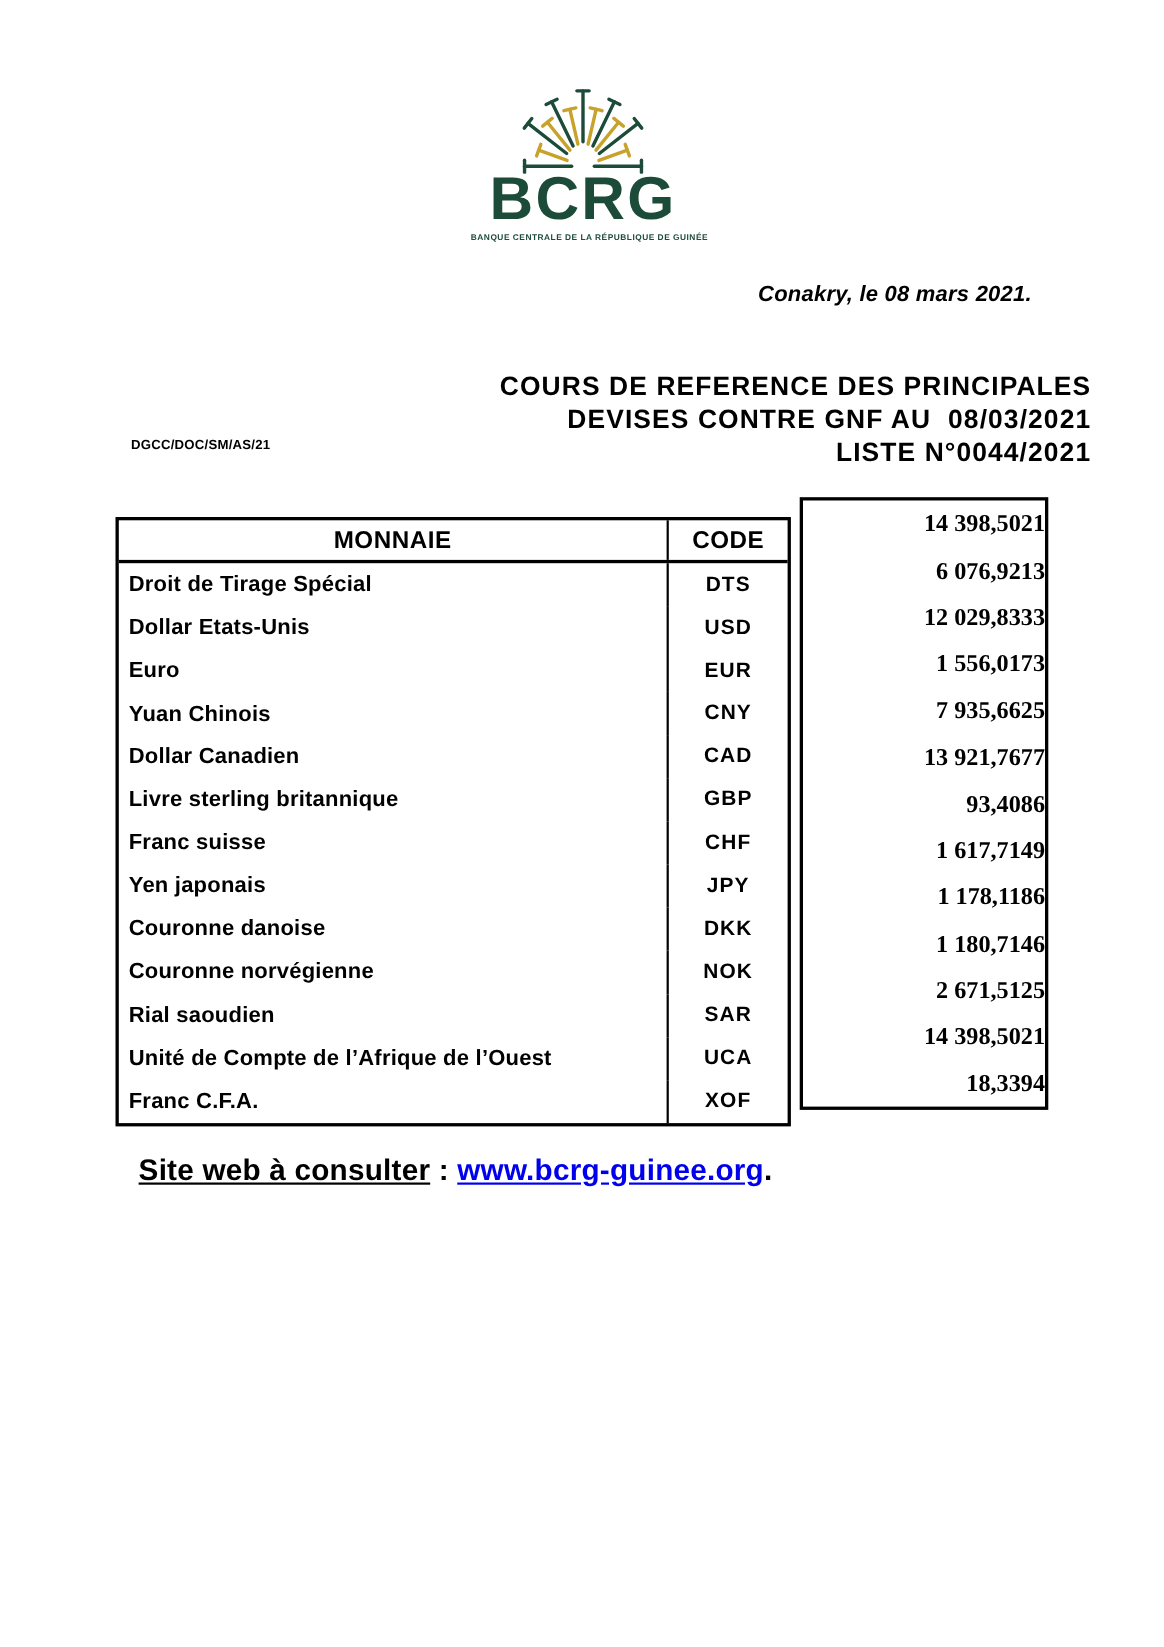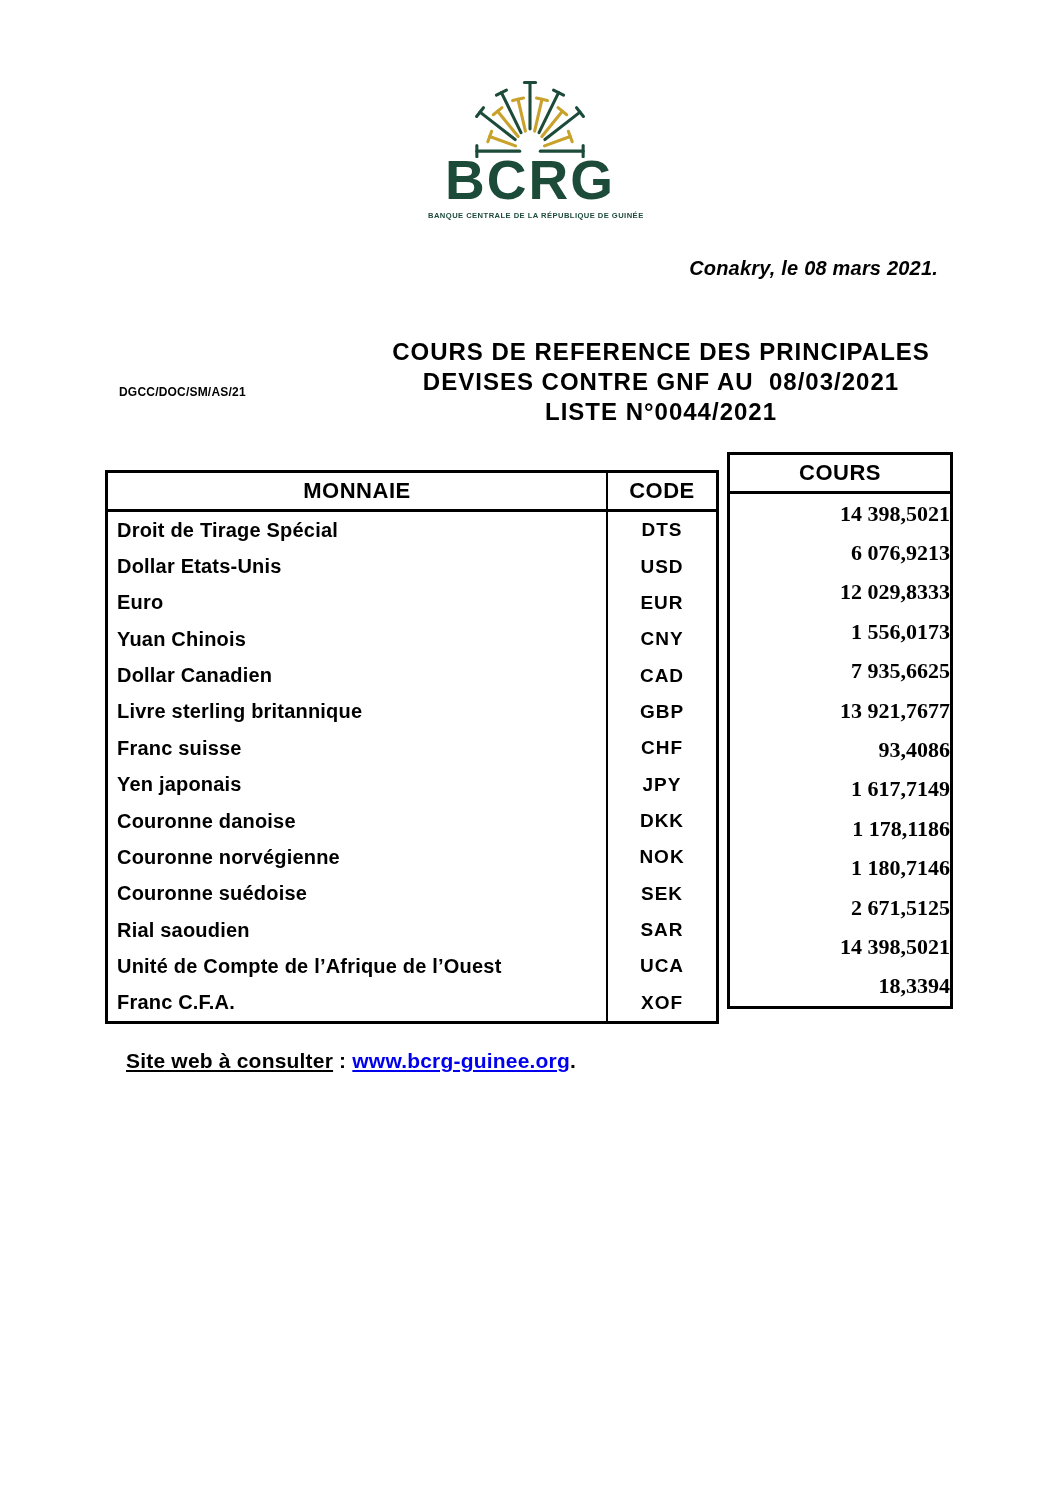--- a/index.html
+++ b/index.html
@@ -17,25 +17,25 @@
   .logo-subtitle{
     font-weight:bold;font-size:7.6px;letter-spacing:0.45px;white-space:nowrap;
     margin-top:5px;
   }
   
   .date-line{
     position:absolute;top:257px;right:120px;
     font-size:20px;font-weight:bold;font-style:italic;letter-spacing:0.2px;
   }
   .ref-code{
-    position:absolute;left:119px;top:385px;
+    position:absolute;left:119px;top:397px;
     font-size:12px;font-weight:bold;letter-spacing:0.2px;
   }
   .title-block{
-    position:absolute;left:330px;top:337px;width:662px;text-align:center;
+    position:absolute;left:330px;top:337px;width:662px;text-align:right;
     font-size:24px;font-weight:bold;line-height:30px;letter-spacing:1px;
   }
   .title-line{white-space:pre-wrap;}
   
   .tbl-left{
     position:absolute;left:105px;top:470px;width:614px;height:554px;
     border:3px solid #000;box-sizing:border-box;display:flex;flex-direction:column;
   }
   .tbl-right{
     position:absolute;left:727px;top:452px;width:226px;height:557px;
@@ -64,21 +64,21 @@
     font-size:19px;font-weight:bold;letter-spacing:1px;
   }
   .cell-cours{
     flex:1;display:flex;align-items:center;justify-content:flex-end;
     padding-right:0;font-family:"Liberation Serif",serif;
     font-size:22px;font-weight:bold;
   }
   
   .footer{
     position:absolute;left:126px;top:1049px;
-    font-size:21px;font-weight:bold;letter-spacing:0.2px;
+    font-size:27px;font-weight:bold;letter-spacing:0.2px;
   }
   .footer .label{text-decoration:underline;}
   .footer .sep{white-space:pre;}
   .footer a{color:#0000ee;text-decoration:underline;cursor:pointer;}
 </style>
 </head>
 <body>
 
 <div class="page">
 
@@ -174,46 +174,39 @@
   <div class="tbl-row">
     <div class="cell-monnaie">Couronne danoise</div>
     <div class="cell-code">DKK</div>
   </div>
 
   <div class="tbl-row">
     <div class="cell-monnaie">Couronne norvégienne</div>
     <div class="cell-code">NOK</div>
   </div>
 
-  <div class="tbl-row">
-    <div class="cell-monnaie">Couronne suédoise</div>
-    <div class="cell-code">SEK</div>
-  </div>
 
   <div class="tbl-row">
     <div class="cell-monnaie">Rial saoudien</div>
     <div class="cell-code">SAR</div>
   </div>
 
   <div class="tbl-row">
     <div class="cell-monnaie">Unité de Compte de l’Afrique de l’Ouest</div>
     <div class="cell-code">UCA</div>
   </div>
 
   <div class="tbl-row">
     <div class="cell-monnaie">Franc C.F.A.</div>
     <div class="cell-code">XOF</div>
   </div>
 </div>
   </div>
 
   <div class="tbl-right">
-    <div class="tbl-header">
-      <div class="hdr-cell hdr-cours">COURS</div>
-    </div>
     <div class="tbl-rows" id="right-body">
   <div class="tbl-row">
     <div class="cell-cours">14 398,5021</div>
   </div>
 
   <div class="tbl-row">
     <div class="cell-cours">6 076,9213</div>
   </div>
 
   <div class="tbl-row">

